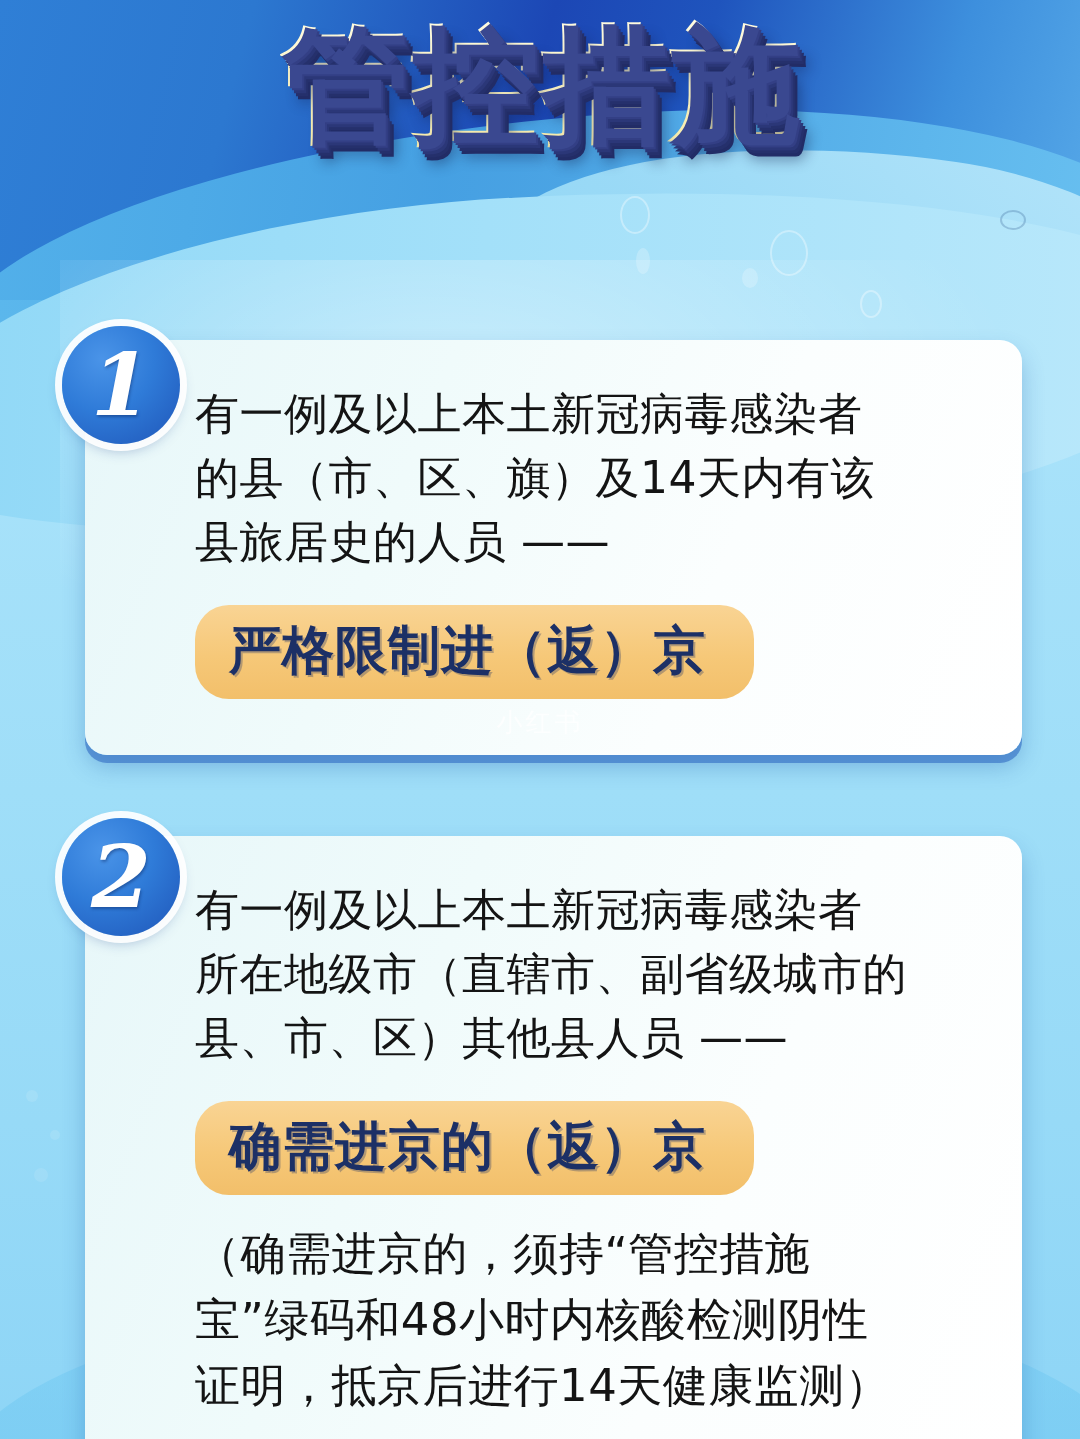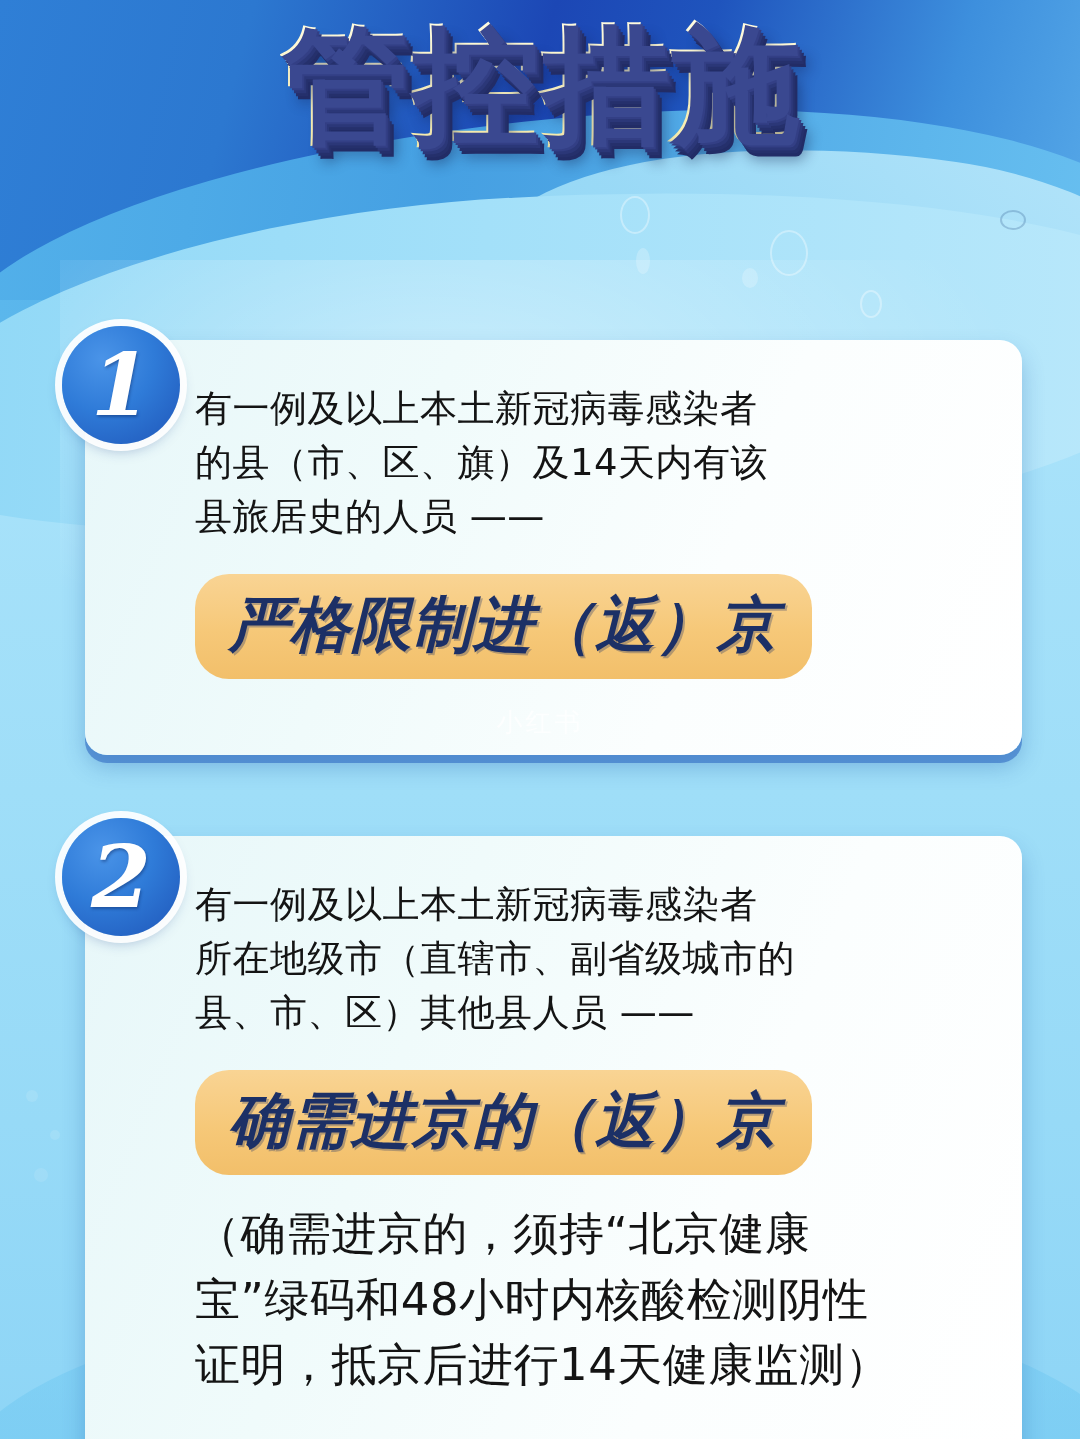--- a/index.html
+++ b/index.html
@@ -154,44 +154,43 @@
 
   .card-body {
     position: absolute;
     left: 110px;
     right: 34px;
     top: 42px;
   }
 
   .para {
     font-family: "DejaVu Sans", "Liberation Sans", sans-serif;
-    font-size: 37px;
+    font-size: 44px;
     line-height: 1.46;
     color: #141414;
     letter-spacing: 0.5px;
     margin: 0;
     white-space: pre-line;
   }
 
   .pill-row { margin-top: 30px; }
 
   .pill {
     display: inline-block;
     background: linear-gradient(180deg, #f9d494 0%, #f6c878 55%, #f2bf6a 100%);
     border-radius: 34px;
-    padding: 12px 34px 16px 34px;
-    font-family: "DejaVu Sans", "Liberation Sans", sans-serif;
-    font-size: 60px;
+    padding: 12px 48px 16px 34px;
+    font-family: "DejaVu Sans", "Liberation Sans", sans-serif;
+    font-size: 52px;
     font-weight: bold;
     line-height: 1.28;
     color: #1c3066;
     letter-spacing: 1px;
     white-space: nowrap;
     text-shadow: 2px 2px 0 rgba(28,48,102,.30);
-    font-style: italic;
   }
 
   .note {
     margin-top: 26px;
     font-family: "DejaVu Sans", "Liberation Sans", sans-serif;
     font-size: 45px;
     line-height: 1.46;
     color: #141414;
     letter-spacing: 0.5px;
     white-space: pre-line;
@@ -251,19 +250,19 @@
 
   <div class="badge" id="badge-2">2</div>
   <div class="card" id="card-2">
     <div class="card-body">
       <p class="para">有一例及以上本土新冠病毒感染者
 所在地级市（直辖市、副省级城市的
 县、市、区）其他县人员 ——</p>
       <div class="pill-row">
         <span class="pill">确需进京的（返）京</span>
       </div>
-      <div class="note">（确需进京的，须持“北京健康
+      <div class="note">（确需进京的，须持“管控措施
 宝”绿码和48小时内核酸检测阴性
 证明，抵京后进行14天健康监测）</div>
     </div>
   </div>
 
 </div>
 
 </body></html>

